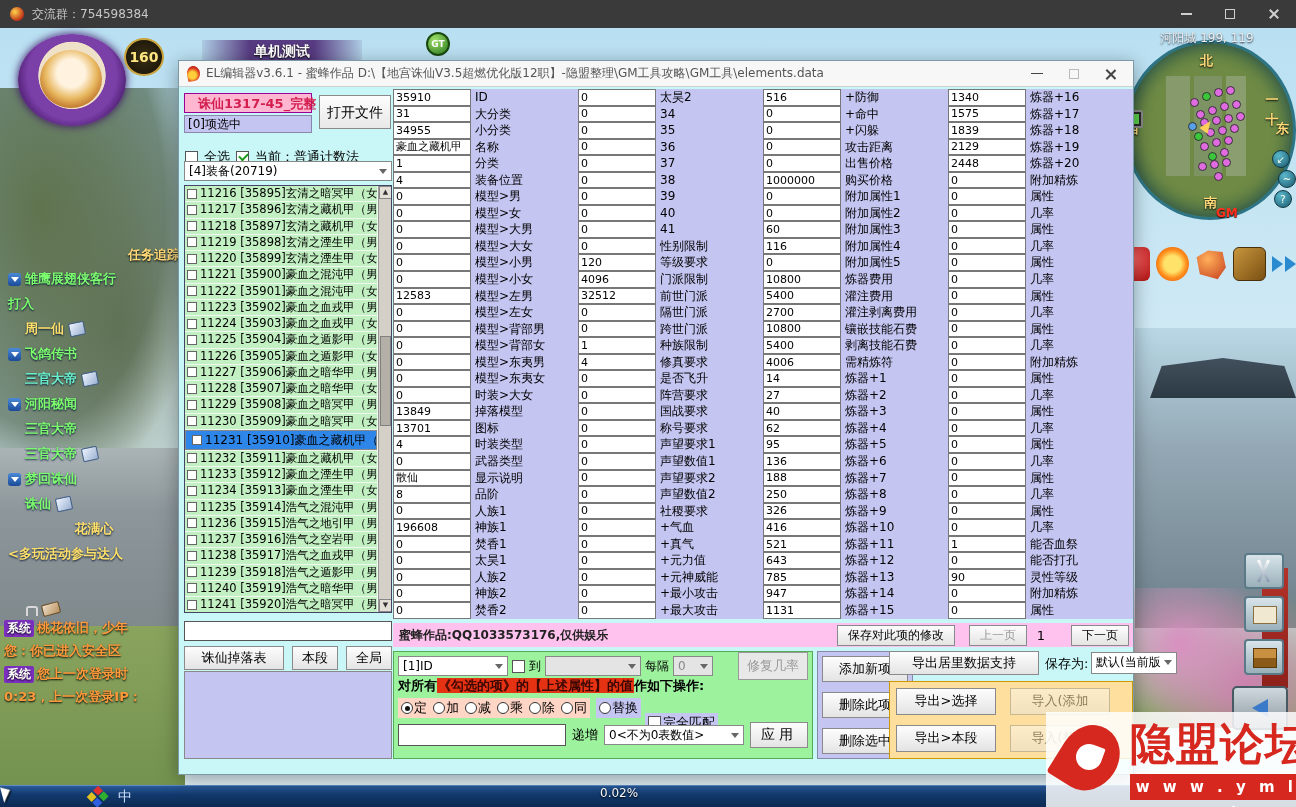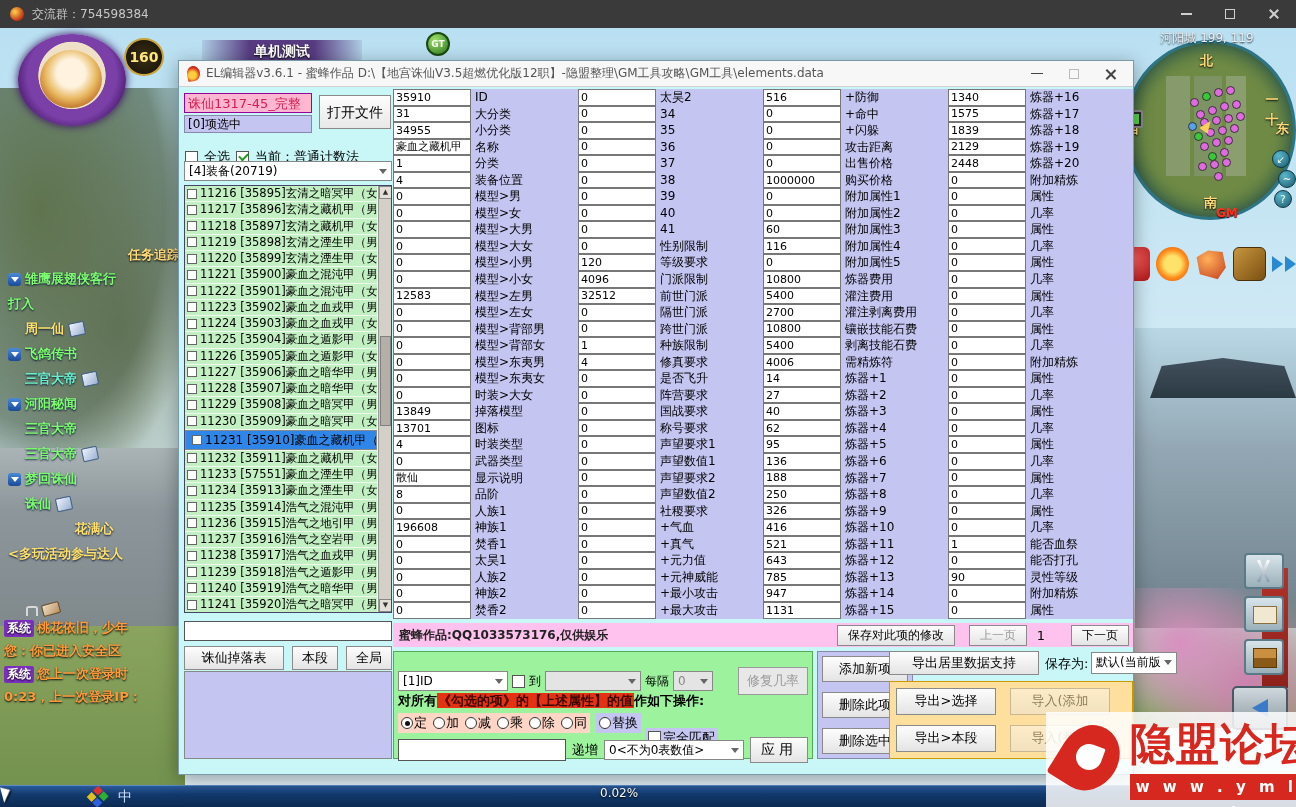--- a/index.html
+++ b/index.html
@@ -128,21 +128,21 @@
   .ed-icon { width:13px; height:15px; margin:0 6px 0 8px; background:radial-gradient(circle at 40% 60%,#ffcf3a 0 30%,#d8351e 60%,#9a1408); border-radius:50% 50% 50% 10%; transform:rotate(-10deg); }
   .ed-title { color:#555; font-size:12px; white-space:nowrap; overflow:hidden; max-width:790px; }
   .ed-controls { margin-left:auto; display:flex; gap:26px; padding-right:16px; align-items:center;}
   .eg-min { width:12px; height:0; border-bottom:1px solid #444; }
   .eg-max { width:10px; height:10px; border:1px solid #bbb; }
   .eg-close { position:relative; width:12px; height:12px; }
   .eg-close:before,.eg-close:after { content:""; position:absolute; left:5px; top:0; width:1.5px; height:13px; background:#444; }
   .eg-close:before{transform:rotate(45deg);} .eg-close:after{transform:rotate(-45deg);}
 
   
-  .fn-box { position:absolute; left:5px; top:32px; width:128px; height:20px; background:#ffb6d0; border:1px solid #909; color:#d21f4f; font-weight:normal; font-size:13px; line-height:19px; padding-left:3px; white-space:nowrap;}
+  .fn-box { position:absolute; left:5px; top:32px; width:128px; height:20px; background:#ffb6d0; border:1px solid #909; color:#d21f4f; font-weight:bold; font-size:13px; line-height:19px; padding-left:13px; white-space:nowrap;}
   .sel-info { position:absolute; left:5px; top:54px; width:128px; height:18px; background:#c5c5f2; border:1px solid #88a; font-size:12px; line-height:17px; padding-left:3px; }
   .open-btn { position:absolute; left:140px; top:34px; width:72px; height:34px; background:linear-gradient(180deg,#fdfdfd,#e8e8e8); border:1px solid #8a8a8a; font-size:14px; text-align:center; line-height:32px; }
   .chk-row { position:absolute; left:6px; top:78px; width:206px; height:20px; display:flex; align-items:center; gap:6px; font-size:13px;margin-top:8px; }
   .cbox { width:13px; height:13px; background:#fff; border:1px solid #555; position:relative; flex:0 0 13px;}
   .cbox.checked:after { content:""; position:absolute; left:2px; top:1px; width:7px; height:4px; border-left:2px solid #1a9a1a; border-bottom:2px solid #1a9a1a; transform:rotate(-45deg); }
   .cat-select { position:absolute; left:5px; top:100px; width:208px; height:20px; background:#fff; border:1px solid #888; font-size:12px; line-height:18px; padding-left:4px; }
   .chevron { position:absolute; right:4px; top:7px; width:0; height:0; border-left:4px solid transparent; border-right:4px solid transparent; border-top:5px solid #666; }
   .item-list { position:absolute; left:5px; top:124px; width:208px; height:428px; background:#eef8ee; border:1px solid #446; overflow:hidden; padding-right:14px;}
   .litem { height:15.25px; display:flex; align-items:center; background:#c2f0c2; margin-bottom:1px; font-size:11.5px; white-space:nowrap; overflow:hidden; }
   .litem .cb { width:10px; height:10px; background:#fff; border:1px solid #666; margin:0 3px 0 2px; flex:0 0 10px; }
@@ -165,21 +165,21 @@
 
   
   .pinkbar { position:absolute; left:214px; top:562px; width:740px; height:24px; background:#ffc2ee; display:flex; align-items:center; font-size:12px; }
   .pb-note { margin-left:6px; font-weight:bold; color:#222; }
   .pb-btn { background:linear-gradient(180deg,#fdfdfd,#e4e4e4); border:1px solid #8a8a8a; font-size:12px; padding:1px 10px; margin-left:8px; }
   .pb-btn.save { margin-left:auto; }
   .pb-btn.disabled { color:#9a9a9a;margin-left:14px; }
   .pb-page { width:28px; text-align:center; font-size:13px; }
 
   
-  .ops { position:absolute; left:214px; top:590px; width:420px; height:108px; background:#9df29d; border:1px solid #5a5; padding:18px 4px; }
+  .ops { position:absolute; left:214px; top:590px; width:420px; height:108px; background:#9df29d; border:1px solid #5a5; padding:3px 4px; }
   .ops-r1 { display:flex; align-items:center; gap:4px; height:22px; }
   .sel { position:relative; background:#fff; border:1px solid #888; height:20px; line-height:18px; font-size:12px; padding:0 14px 0 4px; white-space:nowrap;}
   .sel.dis { background:#e4e4e4; color:#888; }
   .fix-btn { margin-left:auto; background:#e8e8e8; border:1px solid #999; color:#9a9a9a; font-size:13px; padding:4px 8px; }
   .ops-sentence { height:20px; font-size:13px; font-weight:bold; white-space:nowrap; }
   .ops-hl { background:#e53212; color:#3a0800; padding:0 1px; }
   .ops-r3 { display:flex; align-items:center; height:22px; font-size:13px; }
   .mode { display:flex; align-items:center; background:#ffd5c5; padding:1px 3px; }
   .mode.alt { background:#c5c5f2; }
   .radio { width:12px; height:12px; border-radius:50%; border:1px solid #333; background:#fff; margin-right:1px; position:relative; flex:0 0 12px;}
@@ -491,21 +491,21 @@
         <div class="litem sel">
           <span class="cb"></span>
           <span>11231 [35910]豪血之藏机甲（男</span>
         </div>
         <div class="litem">
           <span class="cb"></span>
           <span>11232 [35911]豪血之藏机甲（女</span>
         </div>
         <div class="litem">
           <span class="cb"></span>
-          <span>11233 [57551]豪血之湮生甲（男</span>
+          <span>11233 [35912]豪血之湮生甲（男</span>
         </div>
         <div class="litem">
           <span class="cb"></span>
           <span>11234 [35913]豪血之湮生甲（女</span>
         </div>
         <div class="litem">
           <span class="cb"></span>
           <span>11235 [35914]浩气之混沌甲（男</span>
         </div>
         <div class="litem">

